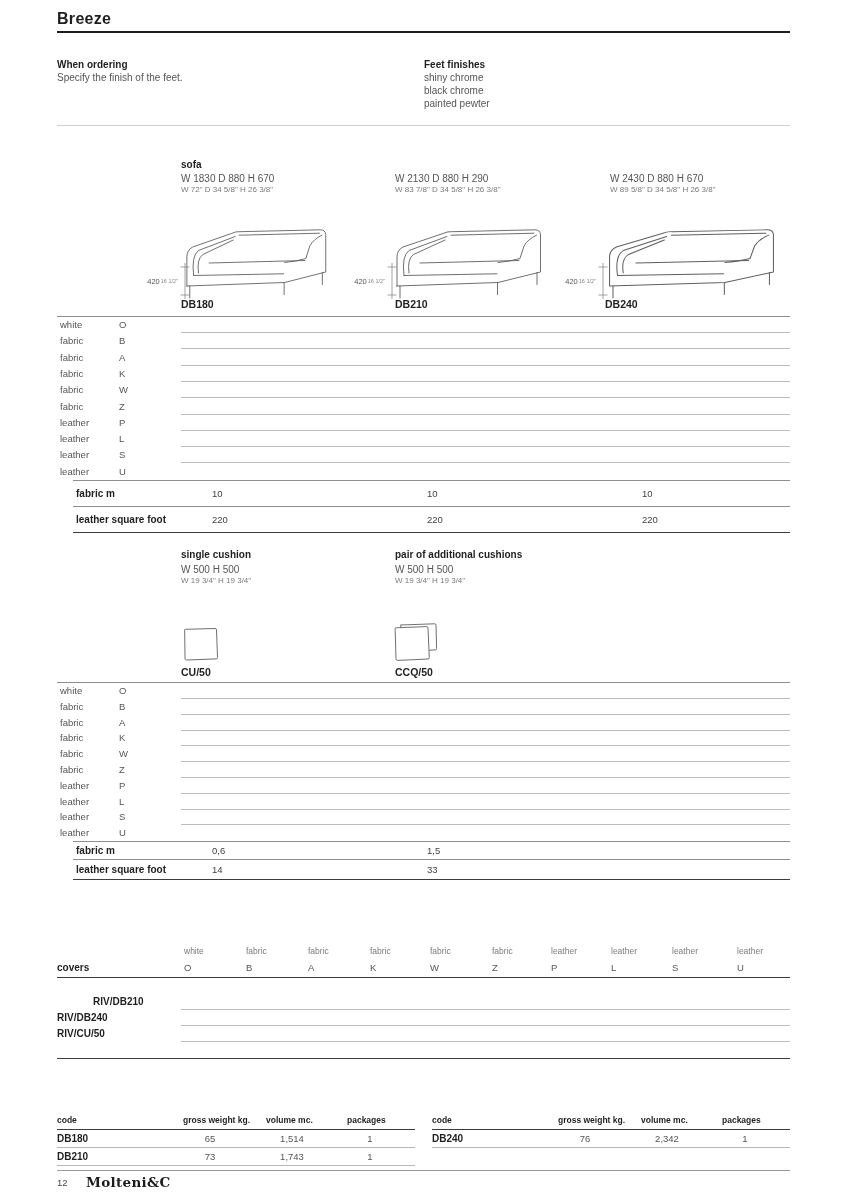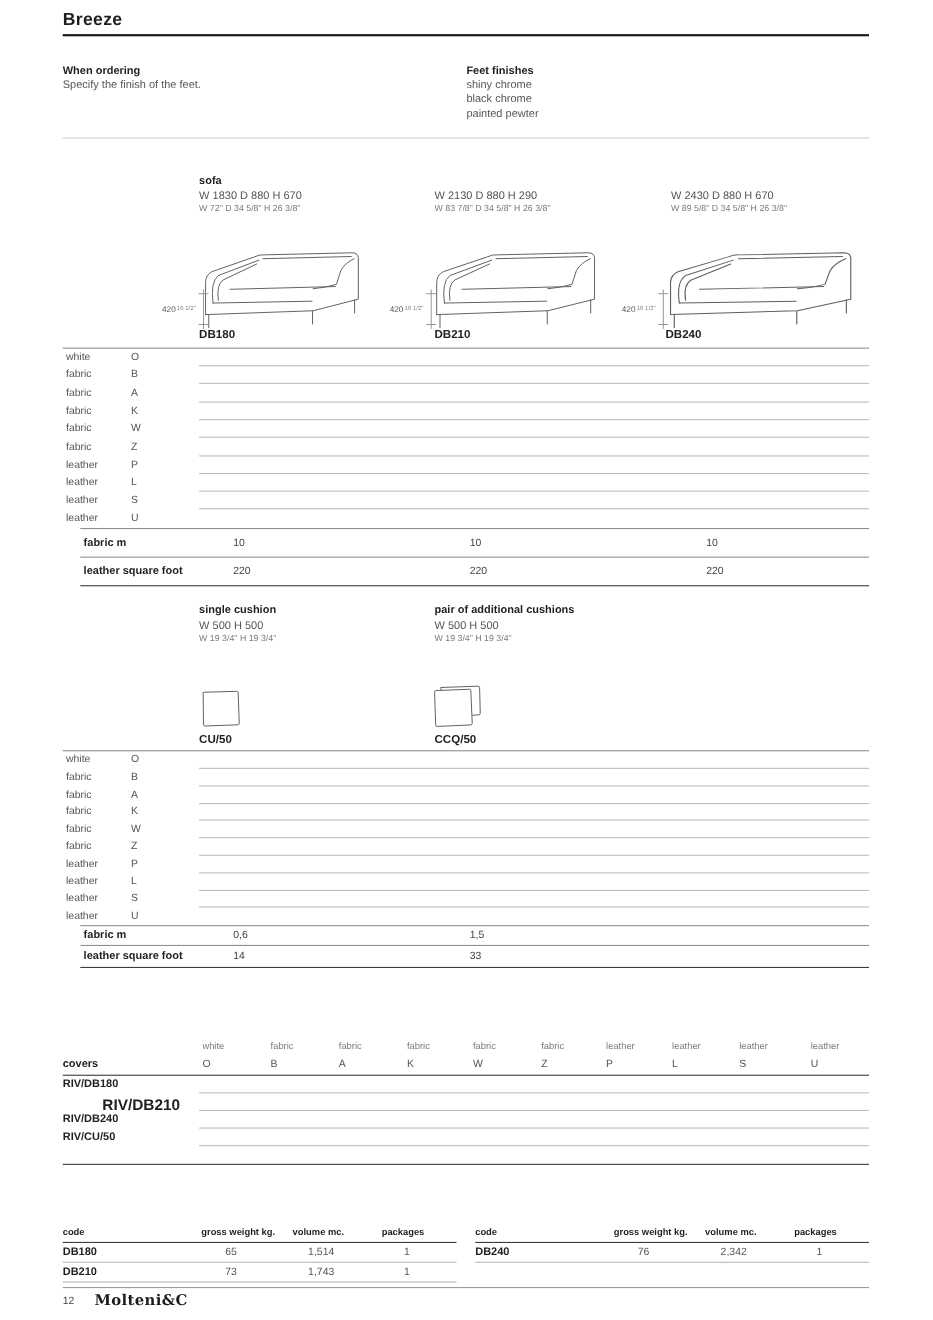--- a/index.html
+++ b/index.html
@@ -296,26 +296,22 @@
     <div class="abs t95" style="left:251px;top:16px;color:#555;">A</div>
     <div class="abs t95" style="left:313px;top:16px;color:#555;">K</div>
     <div class="abs t95" style="left:373px;top:16px;color:#555;">W</div>
     <div class="abs t95" style="left:435px;top:16px;color:#555;">Z</div>
     <div class="abs t95" style="left:494px;top:16px;color:#555;">P</div>
     <div class="abs t95" style="left:554px;top:16px;color:#555;">L</div>
     <div class="abs t95" style="left:615px;top:16px;color:#555;">S</div>
     <div class="abs t95" style="left:680px;top:16px;color:#555;">U</div>
     <div class="hline dark" style="left:0;right:0;top:31px;"></div>
 
-    <div class="mrow" style="top:32px;">
-        <span class="mtype b" style="left:0;font-size:10px;">RIV/DB180</span>
-        <i class="mline"></i>
-      </div>
     <div class="mrow" style="top:48px;">
-        <span class="mtype b" style="left:0;font-size:14px;padding-left:36px;">RIV/DB210</span>
+        <span class="mtype b" style="left:0;font-size:10px;padding-left:36px;">RIV/DB210</span>
         <i class="mline"></i>
       </div>
     <div class="mrow" style="top:64px;">
         <span class="mtype b" style="left:0;font-size:10px;">RIV/DB240</span>
         <i class="mline"></i>
       </div>
     <div class="mrow" style="top:80px;">
         <span class="mtype b" style="left:0;font-size:10px;">RIV/CU/50</span>
         <i class="mline"></i>
       </div>

